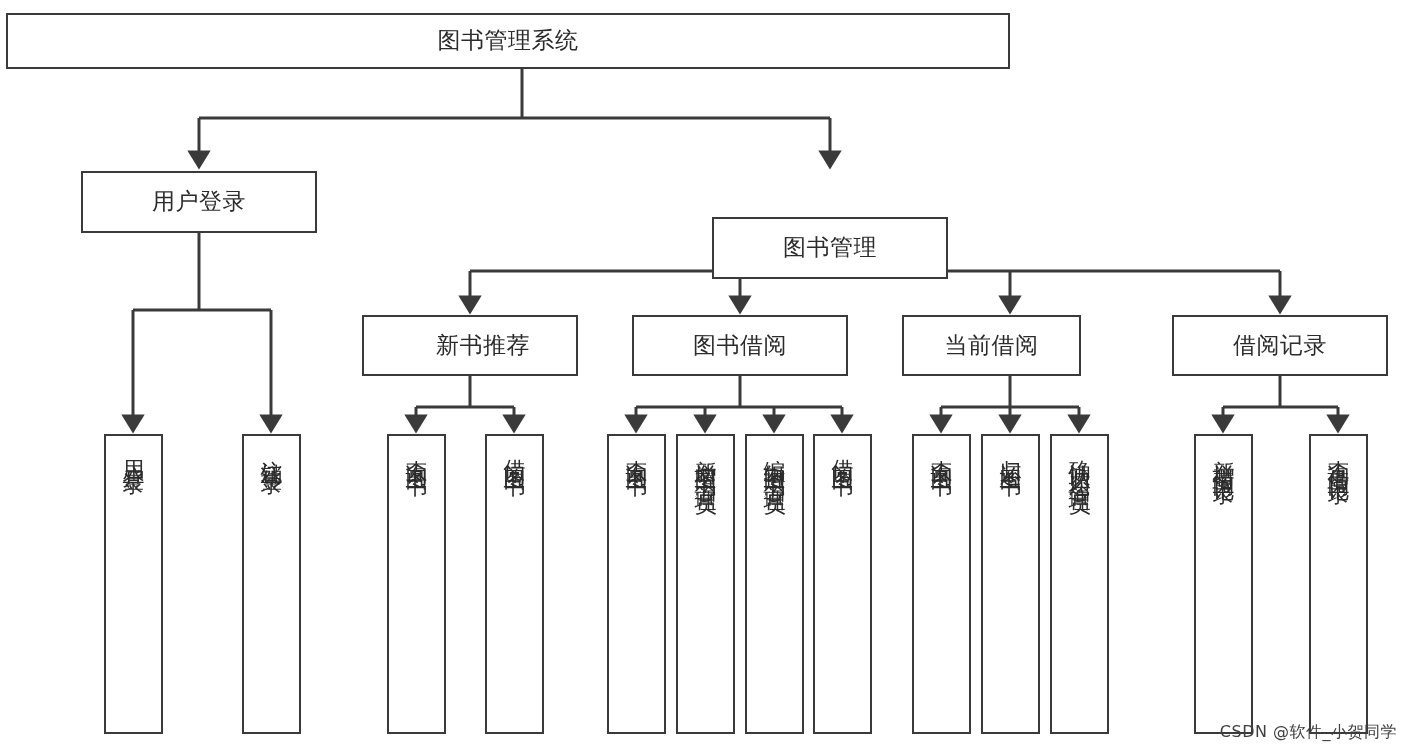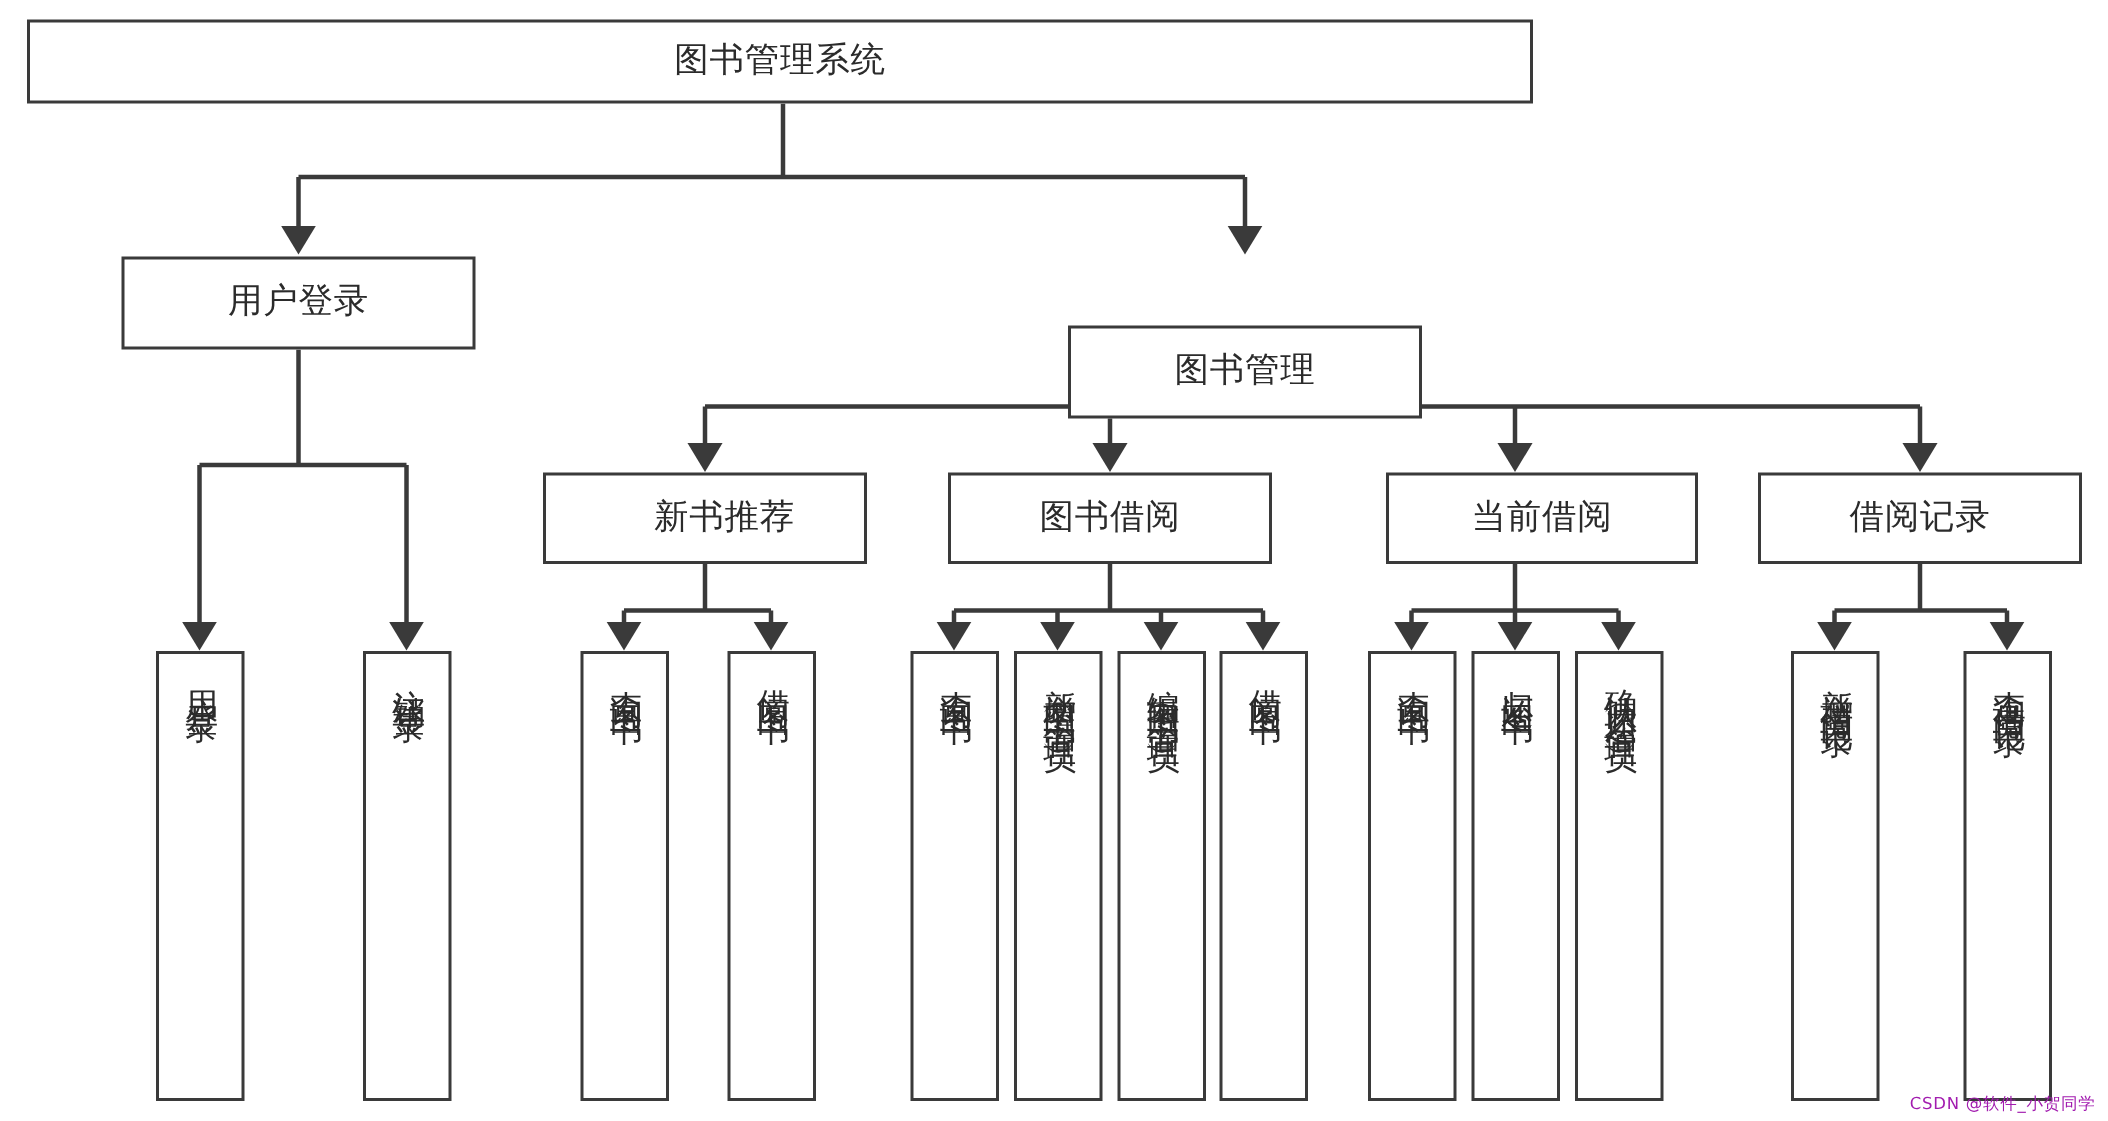--- a/index.html
+++ b/index.html
@@ -65,22 +65,22 @@
     text-orientation: upright;
     font-size: 22px;
     line-height: 1;
     letter-spacing: 5px;
     white-space: nowrap;
   }
   .watermark {
     position: absolute;
     right: 8px;
     bottom: 4px;
-    font-size: 11px;
-    color: #a21caf;
+    font-size: 16px;
+    color: #404040;
     letter-spacing: 0.5px;
     user-select: none;
     white-space: nowrap;
   }
 </style>
 </head>
 <body>
 
 <div id="diagram-root">
 
@@ -127,38 +127,38 @@
       <path d="M1010,407 L1010,424" marker-end="url(#arrowhead)"></path>
       <path d="M1079,407 L1079,424" marker-end="url(#arrowhead)"></path>
 
       <path d="M1280,376 L1280,407"></path>
       <path d="M1223,407 L1338,407"></path>
       <path d="M1223,407 L1223,424" marker-end="url(#arrowhead)"></path>
       <path d="M1338,407 L1338,424" marker-end="url(#arrowhead)"></path>
     </g>
   </svg>
 
-  <div class="node root horiz" style="left:18px; top:13px; width:1004px; height:56px;">
+  <div class="node root horiz" style="left:6px; top:13px; width:1004px; height:56px;">
     <span class="node-label">图书管理系统</span>
   </div>
 
   <div class="node horiz" style="left:81px; top:171px; width:236px; height:62px;">
     <span class="node-label">用户登录</span>
   </div>
   <div class="node horiz" style="left:712px; top:171px; width:236px; height:62px;margin-top:46px;">
     <span class="node-label">图书管理</span>
   </div>
 
   <div class="node horiz" style="left:362px; top:315px; width:216px; height:61px;padding-left:26px;">
     <span class="node-label">新书推荐</span>
   </div>
   <div class="node horiz" style="left:632px; top:315px; width:216px; height:61px;">
     <span class="node-label">图书借阅</span>
   </div>
-  <div class="node horiz" style="left:924px; top:315px; width:208px; height:61px;">
+  <div class="node horiz" style="left:902px; top:315px; width:179px; height:61px;">
     <span class="node-label">当前借阅</span>
   </div>
   <div class="node horiz" style="left:1172px; top:315px; width:216px; height:61px;">
     <span class="node-label">借阅记录</span>
   </div>
 
   <div class="node vert" style="left:104px; top:434px; width:59px; height:300px;">
     <span class="node-label">用户登录</span>
   </div>
   <div class="node vert" style="left:242px; top:434px; width:59px; height:300px;">

